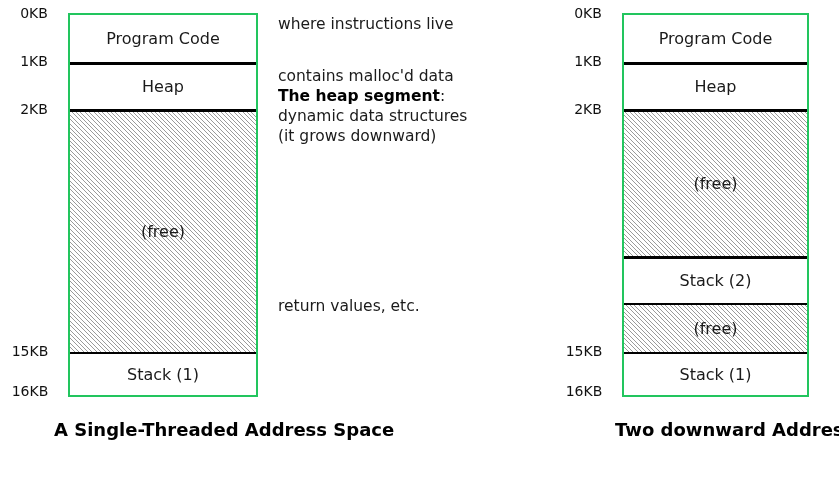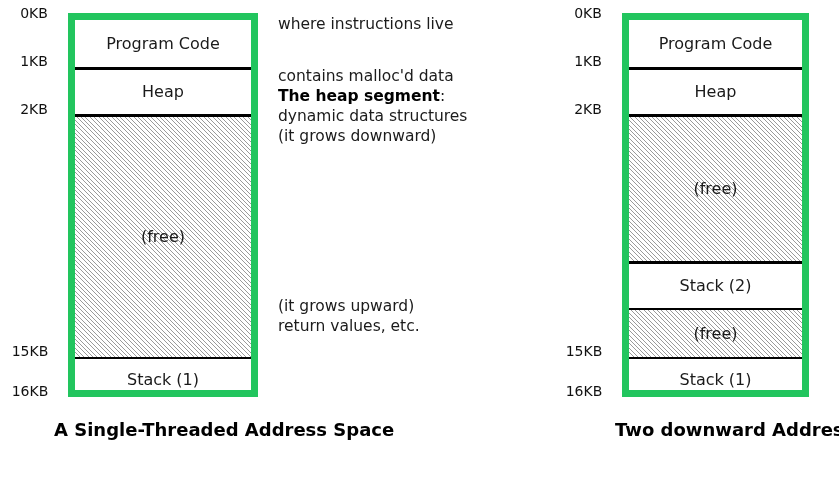--- a/index.html
+++ b/index.html
@@ -13,21 +13,21 @@
     position: relative;
     font-family: "DejaVu Sans", "Liberation Sans", sans-serif;
     color: #000000;
     overflow: hidden;
   }
 
   
   .diagram {
     position: absolute;
     box-sizing: border-box;
-    border: 7px solid #22c55e;
+    border: 2px solid #22c55e;
     background: #ffffff;
   }
 
   .seg {
     position: absolute;
     left: 0;
     right: 0;
     box-sizing: border-box;
     display: flex;
     align-items: center;
@@ -148,21 +148,20 @@
 </div>
 
 <div class="note" style="left:278px; top:66px;">
   <span class="ln">contains malloc'd data</span>
   <span class="ln"><span class="hd">The heap segment</span><span>:</span></span>
   <span class="ln">dynamic data structures</span>
   <span class="ln">(it grows downward)</span>
 </div>
 
 <div class="note" style="left:278px; top:296px;">
-  <span class="ln">(it grows upward)</span>
   <span class="ln">return values, etc.</span>
 </div>
 
 <div class="tick" style="left:562px; width:52px; top:6px;">0KB</div>
 <div class="tick" style="left:562px; width:52px; top:54px;">1KB</div>
 <div class="tick" style="left:562px; width:52px; top:102px;">2KB</div>
 <div class="tick" style="left:554px; width:60px; top:344px;">15KB</div>
 <div class="tick" style="left:554px; width:60px; top:384px;">16KB</div>
 
 <div class="diagram" style="left:622px; top:13px; width:187px; height:384px;">

